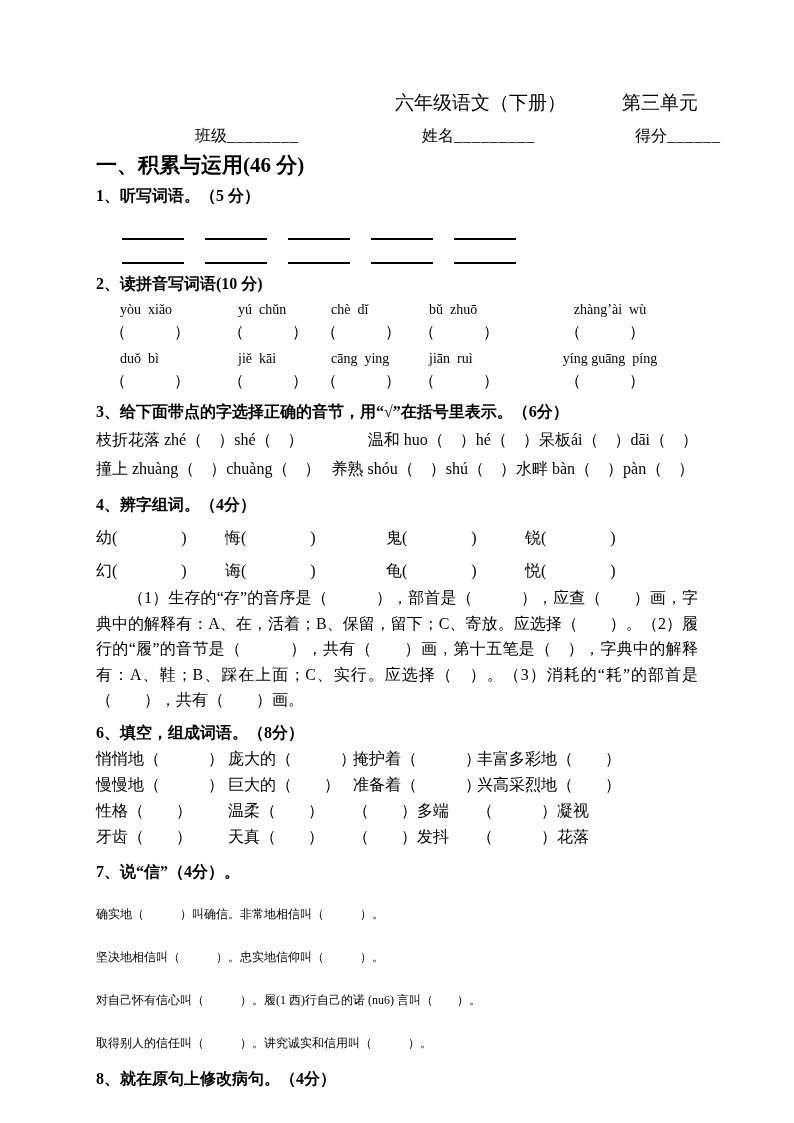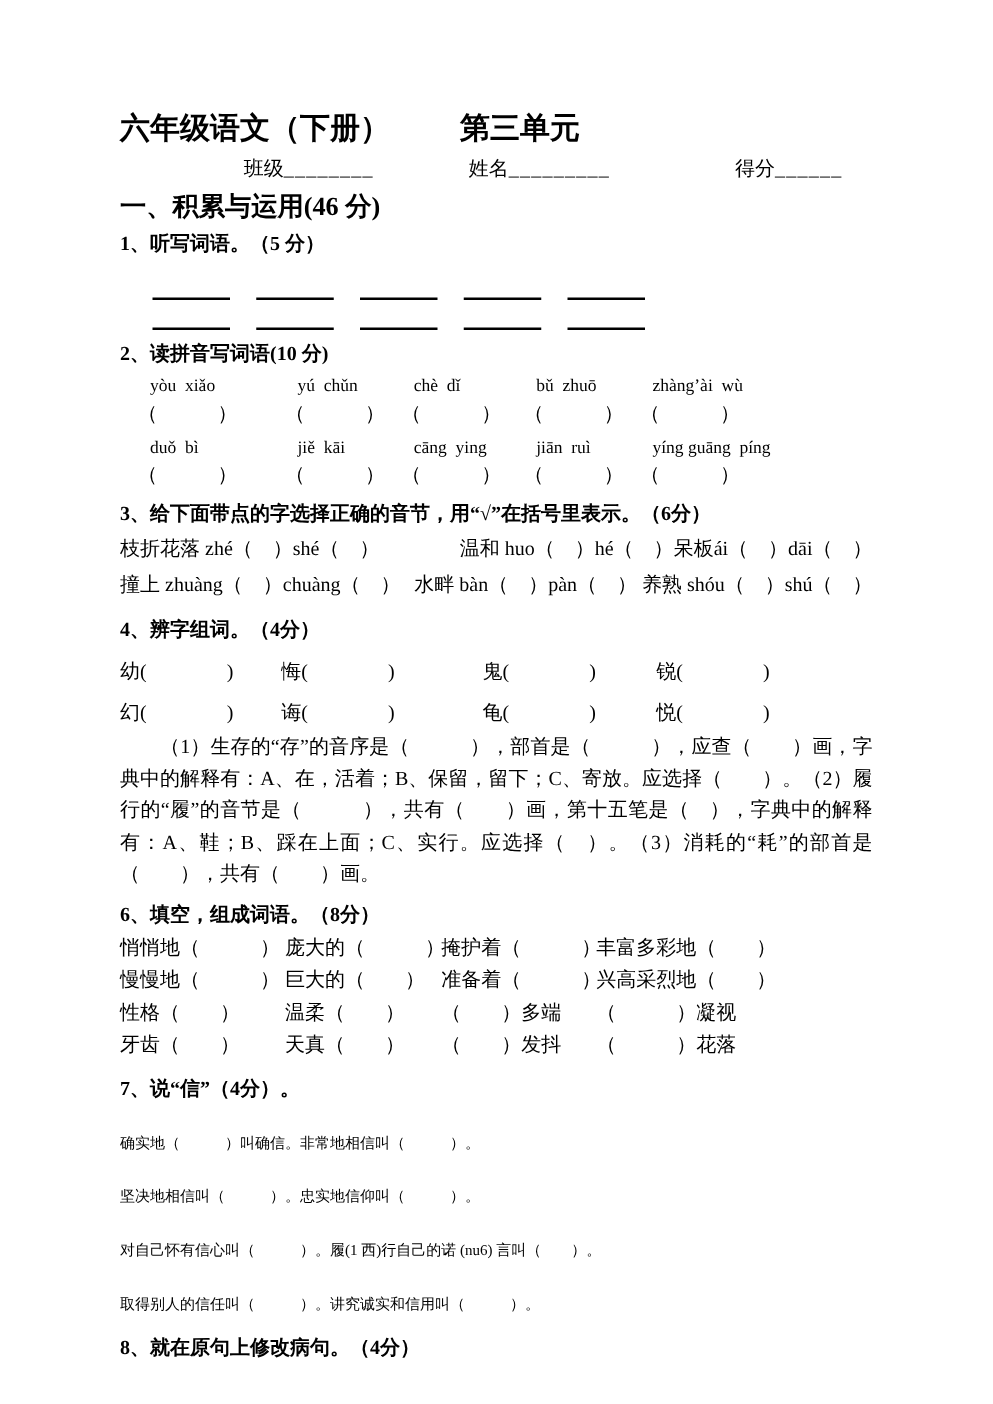--- a/index.html
+++ b/index.html
@@ -1,33 +1,33 @@
 <!DOCTYPE html>
 <html><head>
 <meta charset="utf-8">
 <style>
   html,body{margin:0;padding:0;background:#fff;}
   body{width:794px;height:1123px;overflow:hidden;color:#000;}
   .page{padding:90px 96px 0 96px;font-family:"Liberation Serif",serif;font-size:16px;}
-  .title{text-align:left;font-weight:bold;font-size:24px;line-height:26px;}
+  .title{text-align:right;font-weight:normal;font-size:19px;line-height:26px;}
   .title-right{margin-left:56px;}
   .fields{display:flex;margin-top:10px;line-height:20px;gap:32px;}
   .field{white-space:pre;}
   .f1{margin-left:99px;}
-  .f2{margin-left:44px;}
+  .f2{margin-left:91px;}
   .f3{margin-left:68px;}
   .blank-u{letter-spacing:1px;}
   .h{font-weight:bold;margin-top:9px;line-height:21px;white-space:pre;}
   .h-big{font-size:21px;}
   .blank-row{display:flex;margin-left:26px;margin-top:14px;}
   .blank-row.second{margin-top:4px;}
   .wblank{width:62px;height:18px;border-bottom:2px solid #000;margin-right:21px;}
   .pin-row{display:flex;padding-left:14px;margin-top:6px;}
   .pin-cell{display:flex;flex-direction:column;}
-  .pc1{width:118px;}.pc2{width:93px;}.pc3{width:98px;}.pc4{width:93px;}.pc5{flex:1;}
+  .pc1{width:118px;}.pc2{width:93px;}.pc3{width:98px;}.pc4{width:93px;}.pc5{flex:1;align-items:center;}
   .pin{font-family:Liberation Serif, serif;font-size:14px;line-height:20px;margin-left:10px;white-space:pre;}
   .par{white-space:pre;line-height:22px;margin-top:1px;}
   .s3row{display:flex;margin-top:7px;line-height:22px;}
   .s3c{white-space:pre;}
   .r1c1{width:318px;}.r1c2{width:195px;}
   .r2c1{width:238px;}.r2c2{width:184px;}
   .grid4{display:grid;margin-top:12px;line-height:21px;}
   .g-s4{grid-template-columns:129px 161px 139px auto;}
   .g-s6{grid-template-columns:132px 125px 124px auto;margin-top:5px;}
   .cell{white-space:pre;}
@@ -119,22 +119,22 @@
 
   <div class="h">3、给下面带点的字选择正确的音节，用“√”在括号里表示。（6分）</div>
 
   <div class="s3row">
     <span class="s3c r1c1">枝折花落 zhé（　）shé（　）</span>
     <span class="s3c r1c2">温和 huo（　）hé（　）</span>
     <span class="s3c">呆板ái（　）dāi（　）</span>
   </div>
   <div class="s3row">
     <span class="s3c r2c1">撞上 zhuàng（　）chuàng（　）</span>
+    <span class="s3c">养熟 shóu（　）shú（　）</span>
     <span class="s3c r2c2">水畔 bàn（　）pàn（　）</span>
-    <span class="s3c">养熟 shóu（　）shú（　）</span>
   </div>
 
   <div class="h gap-lg">4、辨字组词。（4分）</div>
 
   <div class="grid4 g-s4">
     <span class="cell">幼(　　　　)</span>
     <span class="cell">悔(　　　　)</span>
     <span class="cell">鬼(　　　　)</span>
     <span class="cell">锐(　　　　)</span>
   </div>

